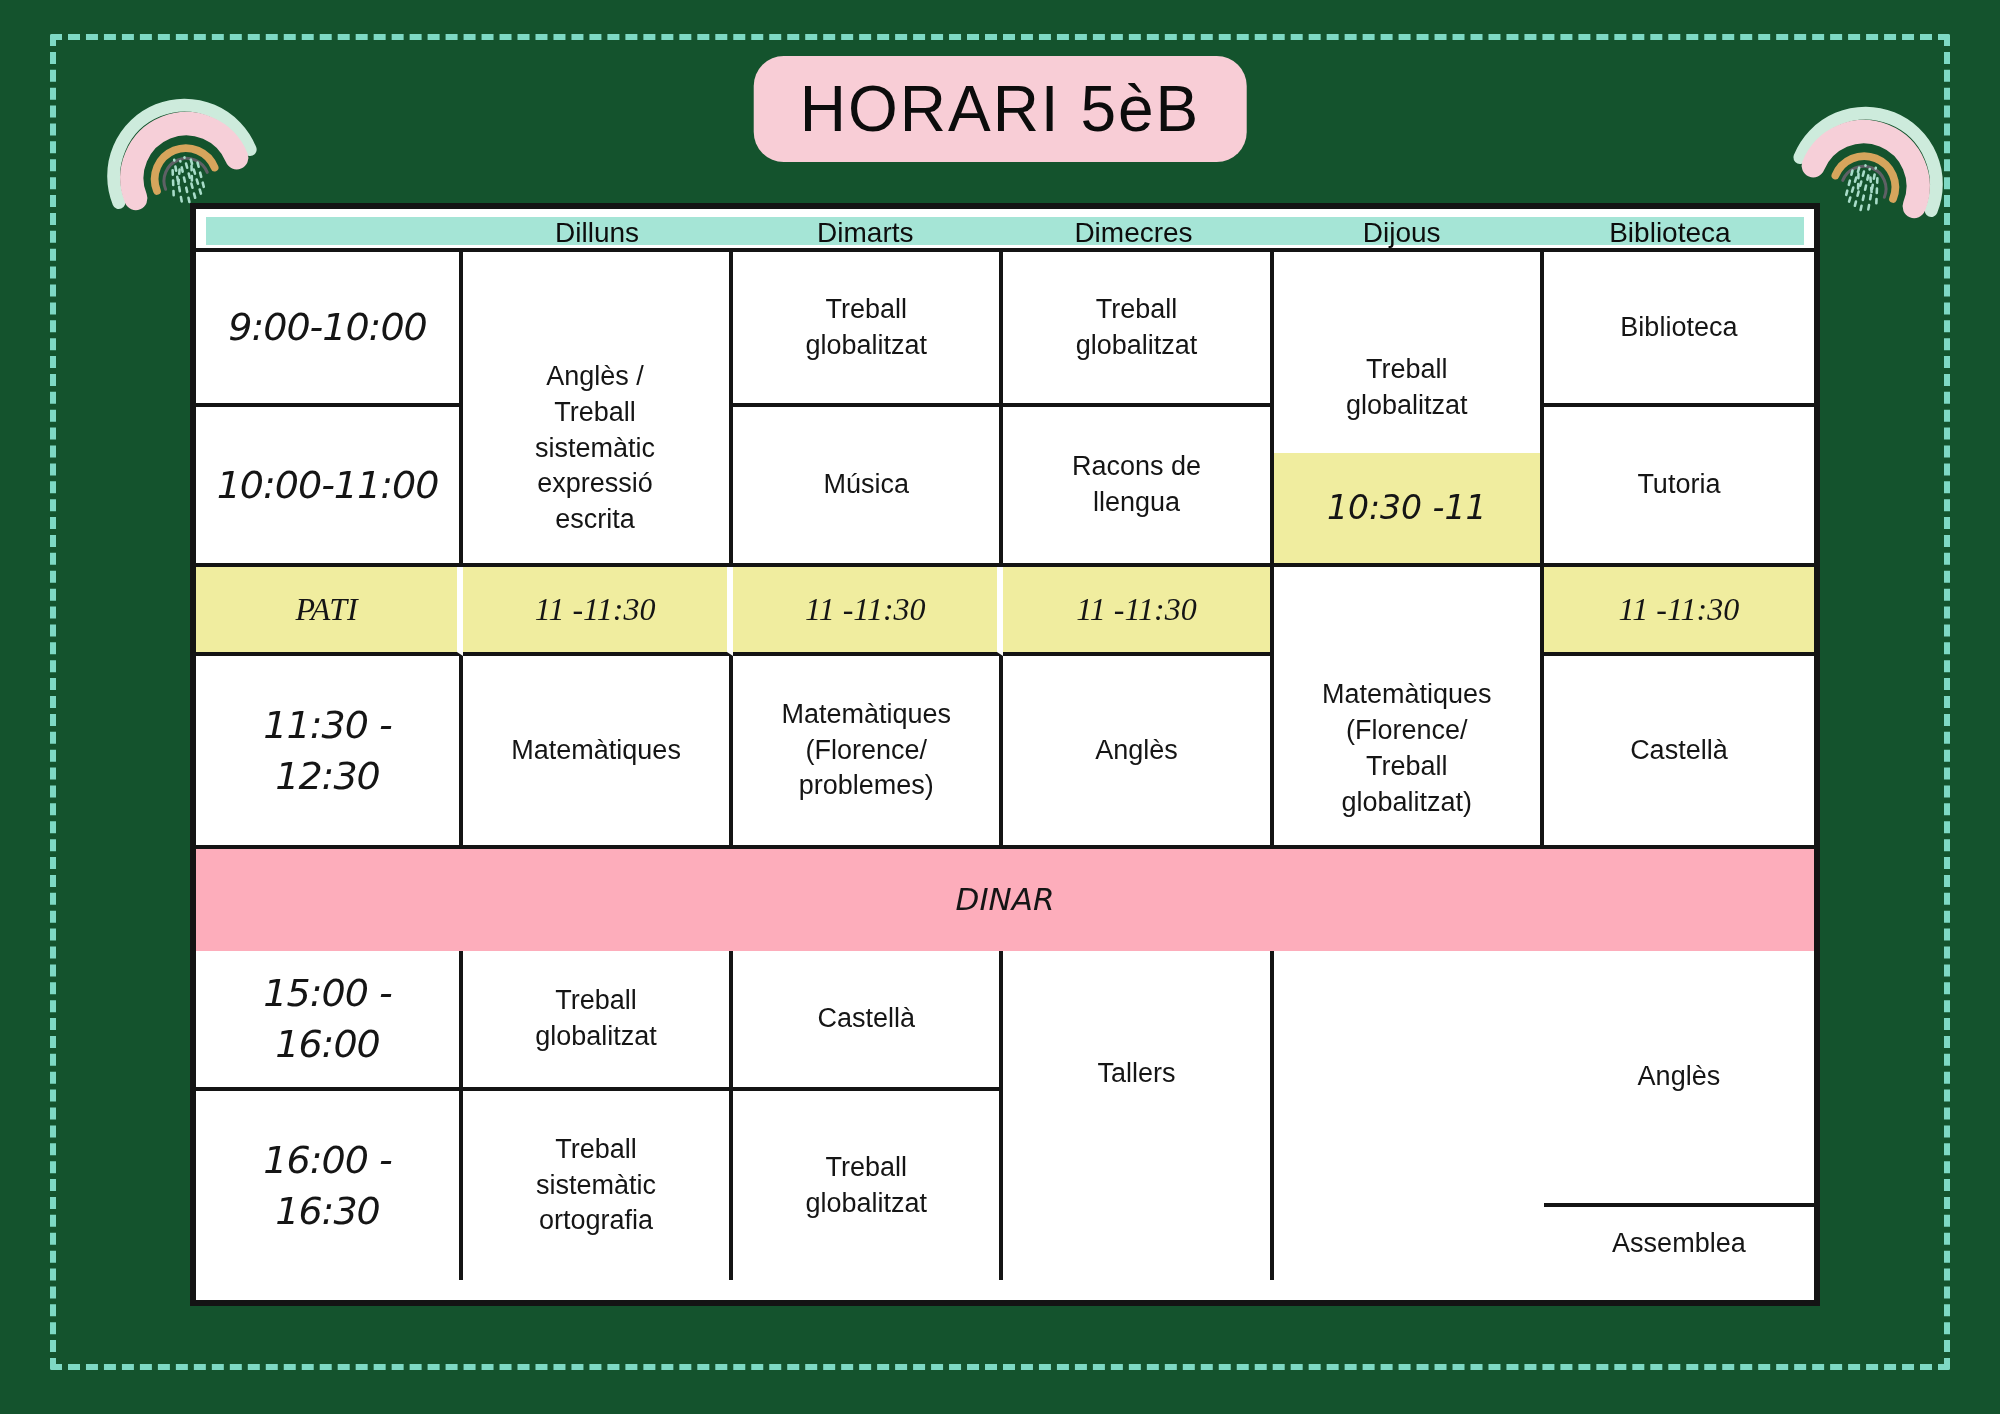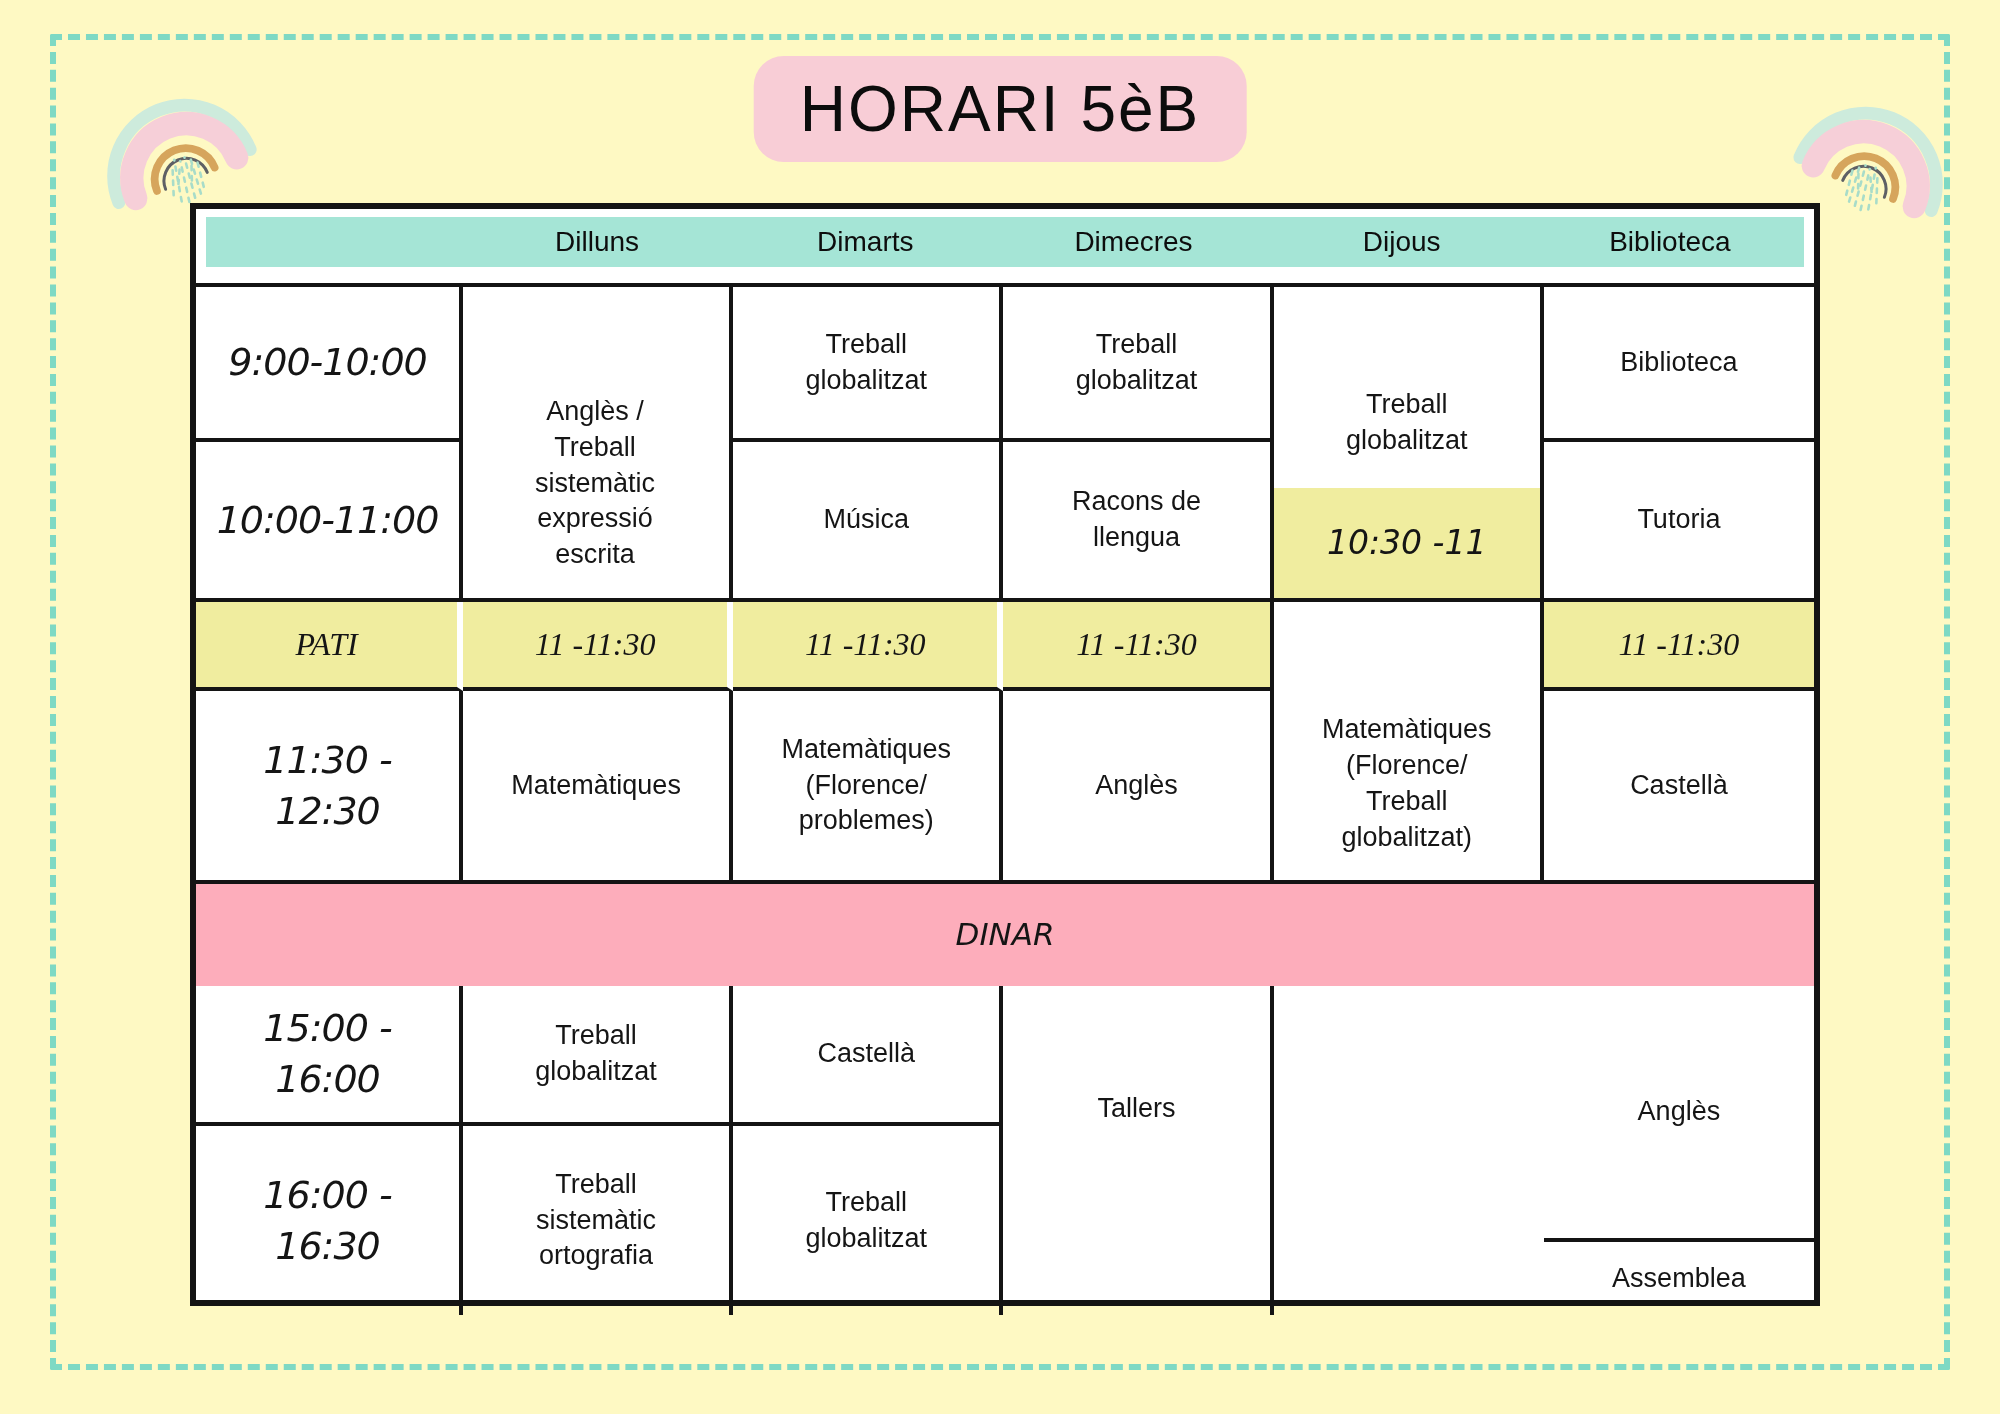--- a/index.html
+++ b/index.html
@@ -2,33 +2,33 @@
 <html style="--teal: #a5e5d6; --yellow: #f0ed9f; --pink: #fdadbb; --title_pink: #f8cdd6; --dash_teal: #7ed9c4;"><head>
 <meta charset="utf-8">
 <style>
   :root{
     --teal:#a5e5d6; --yellow:#f0ed9f; --pink:#fdadbb;
     --title_pink:#f8cdd6; --dash_teal:#7ed9c4; --line:#141414;
   }
   *{margin:0;padding:0;box-sizing:border-box;}
   body{width:2000px;height:1414px;background:#ffffff;overflow:hidden;
        font-family:"Liberation Sans",sans-serif;color:#151515;position:relative;}
-  .page{position:absolute;inset:0;background:#fef9c3;}
+  .page{position:absolute;inset:0;background:#14532d;}
   .dashed-frame{position:absolute;left:50px;top:34px;right:50px;bottom:44px;
        border:6px dashed var(--dash_teal);border-radius:2px;}
   .title-badge{position:absolute;top:56px;left:50%;transform:translateX(-50%);
        background:var(--title_pink);border-radius:30px;padding:16px 46px;}
   .title-badge span{font-size:64px;font-weight:500;letter-spacing:2px;color:#0c0c0c;}
   .rainbow{position:absolute;width:190px;height:185px;}
   .rainbow-left{left:84px;top:44px;}
   .rainbow-right{left:1776px;top:52px;}
 
   .timetable{position:absolute;left:190px;top:203px;width:1630px;height:1103px;
        border:6px solid var(--line);background:#fff;}
-  .header-band{margin:8px 10px 16px;height:50px;background:var(--teal);
+  .header-band{margin:8px 10px 3px;height:28px;background:var(--teal);
        display:grid;grid-template-columns:257px repeat(5,1fr);align-items:center;}
   .day-label{text-align:center;font-size:28px;color:#0d0d0d;}
   .grid{display:grid;border-top:4px solid var(--line);
        grid-template-columns:267px repeat(5,1fr);
        grid-template-rows:155px 160px 89px 193px 102px 140px 116px 1fr;
        height:calc(100% - 59px);}
   .cell{border-right:4px solid var(--line);border-bottom:4px solid var(--line);
        display:flex;align-items:center;justify-content:center;text-align:center;
        white-space:pre-line;font-size:27px;line-height:1.33;padding:6px 10px;}
   .no-r{border-right:none;} .no-b{border-bottom:none;}

